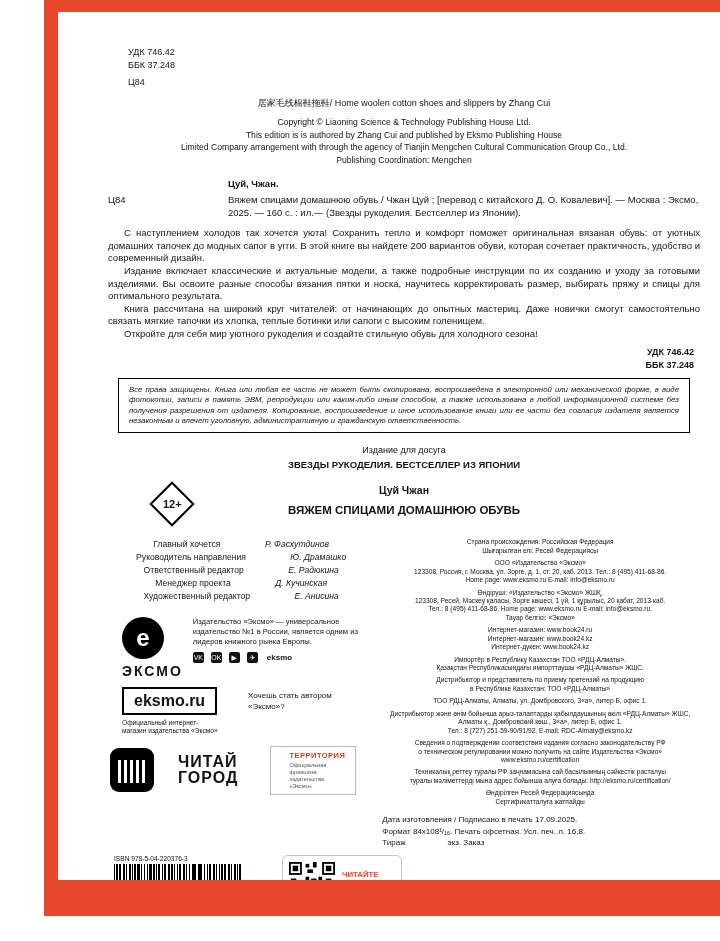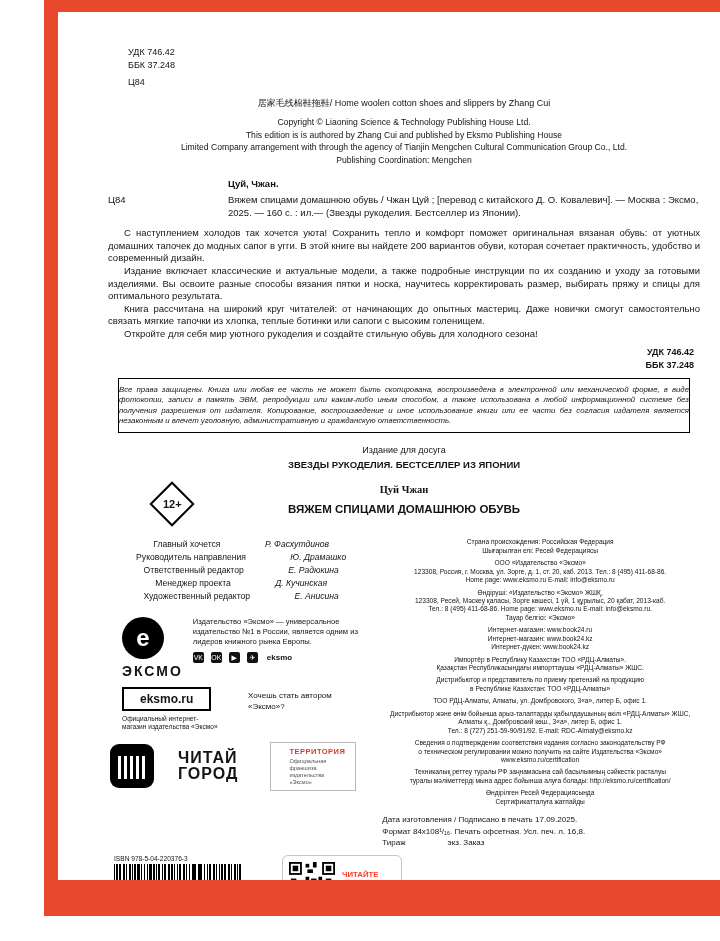--- a/index.html
+++ b/index.html
@@ -17,32 +17,32 @@
   .biblio { font-size:9.5px; line-height:1.35; margin-bottom:8px; }
   .biblio-author { margin-left:120px; font-weight:bold; margin-bottom:3px; }
   .biblio-row { display:flex; }
   .biblio-code { width:120px; flex:0 0 auto; }
   .biblio-entry { flex:1; }
 
   .annotation { font-size:9.5px; line-height:1.32; text-align:justify; }
   .annotation > div { text-indent:16px; }
   .codes-right { text-align:right; font-weight:bold; font-size:9px; line-height:1.45; margin:6px 6px 6px 0; }
 
-  .legal-box { border:1px solid #000; margin:2px 10px 10px 10px; padding:6px 0;
+  .legal-box { border:1px solid #000; margin:2px 10px 10px 10px; padding:6px 10px;
                font-size:7.8px; font-style:italic; line-height:1.3; text-align:justify; }
 
   .series { font-size:9px; line-height:1.6; margin-bottom:8px; }
   .series .b { font-weight:bold; font-size:9.5px; }
 
   .title-row { position:relative; margin-bottom:6px; min-height:52px; padding-top:4px; }
   .age-badge { position:absolute; left:48px; top:8px; width:32px; height:32px;
                border:2px solid #000; transform:rotate(45deg);
                display:flex; align-items:center; justify-content:center; }
   .age-badge span { transform:rotate(-45deg); font-weight:bold; font-size:11px; }
-  .title-author { font-weight:bold; font-size:10.5px; margin-bottom:8px;font-family:Liberation Serif, serif; }
+  .title-author { font-weight:bold; font-size:10.5px; margin-bottom:8px; }
   .title-main { font-weight:bold; font-size:11.5px; }
 
   .columns { display:flex; margin-bottom:4px; }
   .col-left { width:46%; padding-right:6px; }
   .col-right { width:54%; }
 
   .credits { text-align:center; font-size:8.6px; line-height:1.5; margin-bottom:14px; }
   .credits .it { font-style:italic;padding-left:42px; }
 
   .eksmo-row { display:flex; align-items:flex-start; margin-left:14px; margin-bottom:8px; }
@@ -50,21 +50,21 @@
   .eksmo-circle { width:42px; height:42px; border-radius:50%; background:#000; color:#fff;
                   font-size:24px; font-weight:bold; display:flex; align-items:center; justify-content:center; }
   .eksmo-word { font-weight:bold; font-size:14px; letter-spacing:2px; margin-top:4px; }
   .eksmo-about { font-size:7.6px; line-height:1.3; width:180px; }
   .social-row { display:flex; align-items:center; gap:7px; margin-top:6px; }
   .soc { width:11px; height:11px; background:#111; color:#fff; border-radius:2px;
          font-size:7px; line-height:11px; text-align:center; }
   .soc-handle { font-size:8px; font-weight:bold; margin-left:2px; }
 
   .shop-row { display:flex; align-items:flex-start; margin-left:14px; margin-bottom:10px; gap:26px; }
-  .shop-box { display:inline-block; border:2px solid #000; padding:3px 16px; font-weight:bold; font-size:12px; }
+  .shop-box { display:inline-block; border:2px solid #000; padding:3px 10px; font-weight:bold; font-size:16px; }
   .shop-caption { font-size:6.6px; width:100px; margin-top:4px; line-height:1.3; }
   .invite { font-size:8px; width:86px; line-height:1.35; margin-top:4px; }
 
   .cg-row { display:flex; align-items:center; margin-left:2px; gap:24px; }
   .cg-logo { width:44px; height:44px; background:#000; border-radius:9px; position:relative; flex:0 0 auto; }
   .cg-logo::after { content:""; position:absolute; left:8px; right:8px; top:12px; bottom:9px;
                     background:repeating-linear-gradient(90deg,#fff 0 3px,#000 3px 6px); }
   .cg-text { font-weight:bold; font-size:16px; line-height:1.02; letter-spacing:1px; }
   .terr-box { border:1px solid #b9b9b9; padding:4px 18px; width:86px; margin-left:8px; }
   .terr-name { color:#cf3f28; font-weight:bold; font-size:7.5px; letter-spacing:0.5px; }

